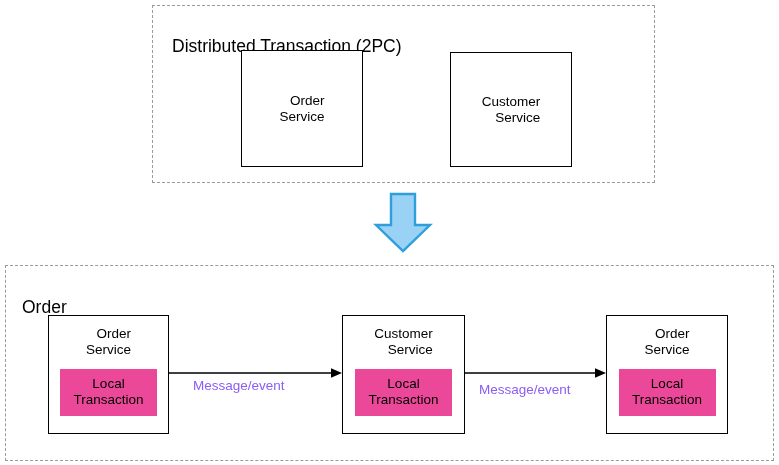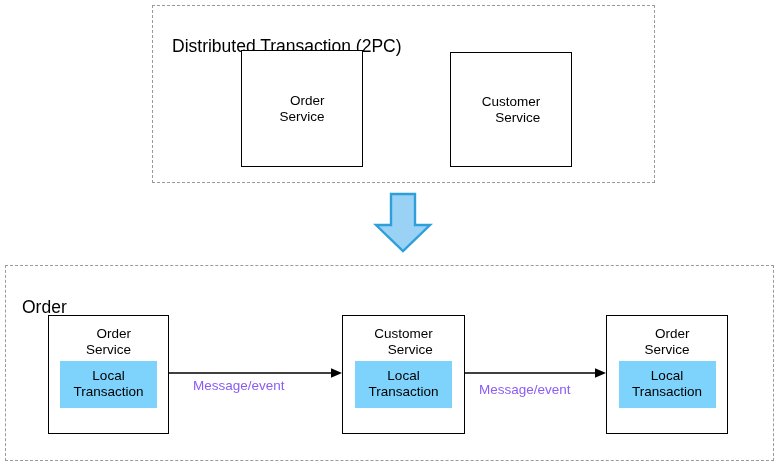--- a/index.html
+++ b/index.html
@@ -99,30 +99,30 @@
     background: #ffffff;
     box-sizing: border-box;
     display: flex;
     flex-direction: column;
     align-items: center;
   }
   .saga-box .service-label {
     margin-top: 10px;
   }
   .local-txn {
-    background: #7dd3fc;
+    background: #ec4899;
     font-size: 13.5px;
     line-height: 16px;
     text-align: center;
     color: #000000;
     white-space: pre-line;
     box-sizing: border-box;
     padding: 7px 4px 8px 4px;
     width: 97px;
-    margin-top: 3px;
+    margin-top: 11px;
   }
 
   #svc-saga-1 { left: 48px;  top: 315px; width: 121px; height: 119px; }
   #svc-saga-2 { left: 342px; top: 315px; width: 123px; height: 119px; }
   #svc-saga-3 { left: 606px; top: 315px; width: 122px; height: 119px; }
 
   
   .flow-arrow {
     position: absolute;
   }

